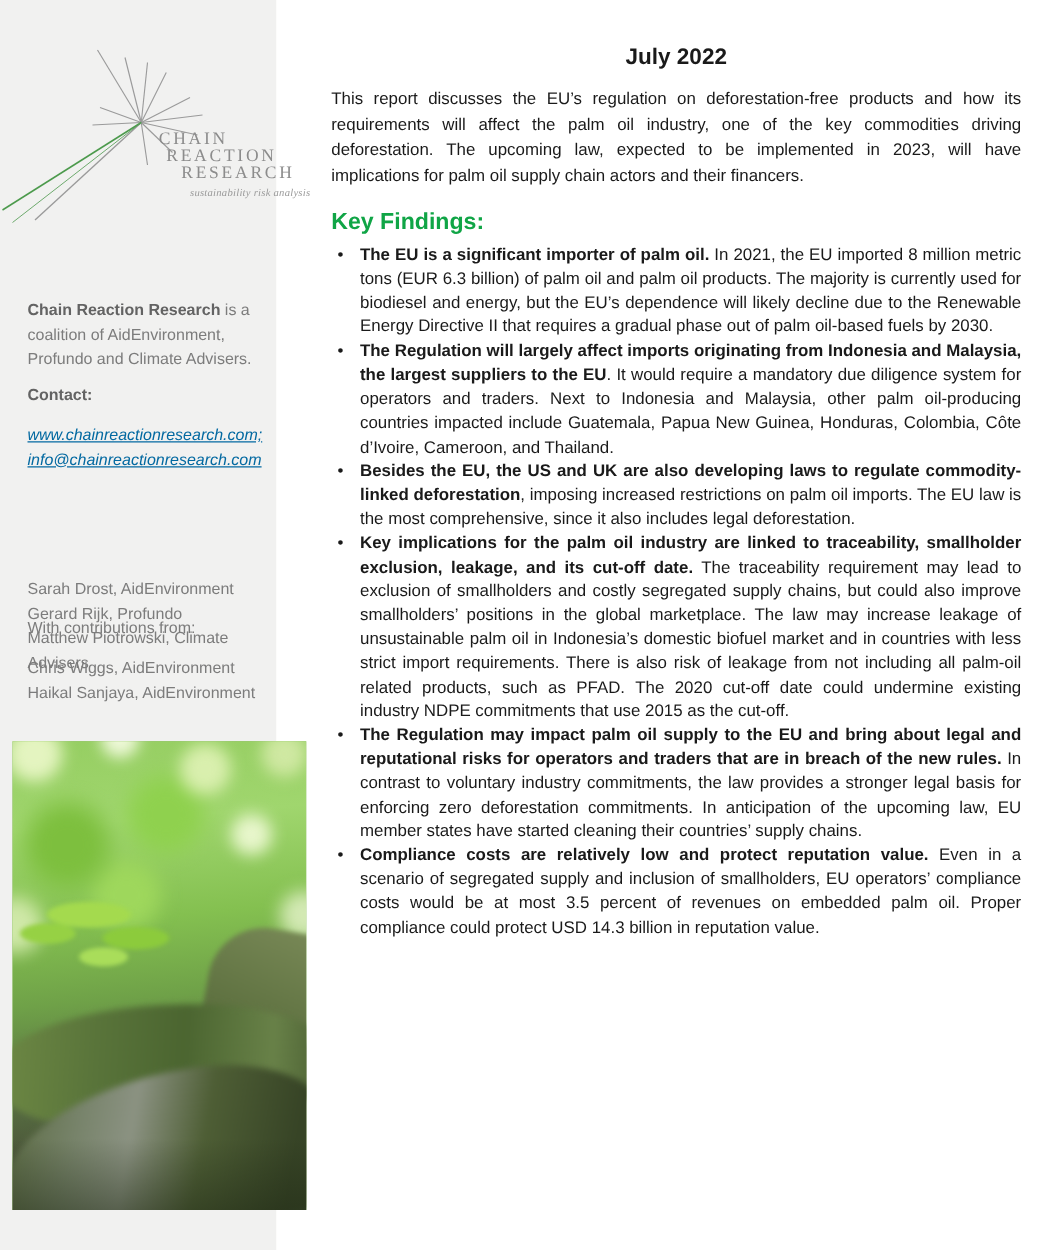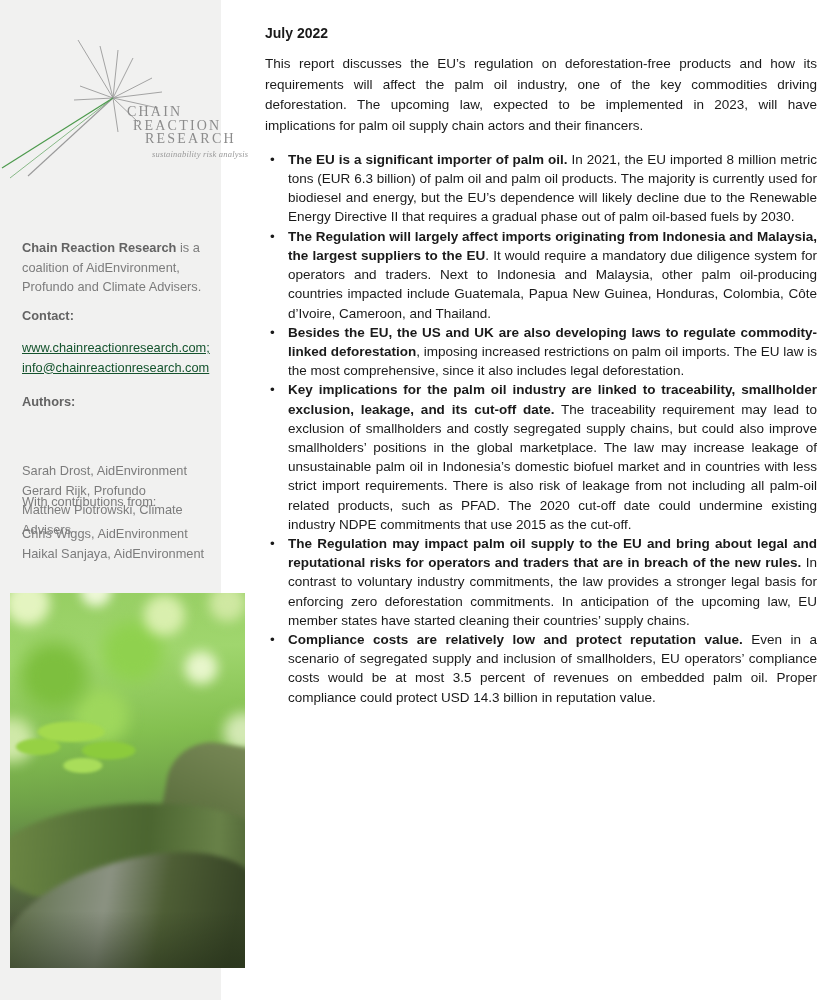--- a/index.html
+++ b/index.html
@@ -30,21 +30,21 @@
     font-size:8.5px;color:#9a9a9a;letter-spacing:.2px;white-space:nowrap;
   }
   .side-block{
     position:absolute;left:22px;width:212px;
     font-size:12.8px;line-height:19.5px;color:#7c7c7c;
   }
   .side-block b{color:#636363;}
   .sb-about{top:238px;}
   .sb-contact{top:306px;font-weight:bold;color:#636363;}
   .sb-links{top:338px;}
-  .sb-links a{color:#14532d;text-decoration:underline;display:block;}
+  .sb-links a{color:#0369a1;text-decoration:underline;display:block;font-style:italic;}
   .sb-authors-label{top:392px;font-weight:bold;color:#636363;}
   .sb-authors{top:424px;margin-top:37px;}
   .sb-contrib-label{top:492px;}
   .sb-contributors{top:524px;}
   
   .forest{
     position:absolute;left:10px;top:593px;width:235px;height:375px;
     overflow:hidden;background:#79b447;
   }
   .forest > div{position:absolute;}
@@ -81,21 +81,21 @@
     transform:rotate(-10deg);border-radius:60% 40% 0 0;filter:blur(2.5px);
     background:linear-gradient(110deg,#55663a 0%,#77836a 25%,#8b9282 40%,#4e5e35 60%,#374426 85%);}
   .f-dark{bottom:-10px;left:0;width:100%;height:18%;
     background:linear-gradient(180deg,transparent,rgba(30,40,20,.55));}
   
   .main{position:absolute;left:265px;top:0;width:552px;}
   .title{
     margin:86px 0 0;color:#10a546;font-weight:bold;
     font-size:23px;line-height:33px;letter-spacing:-.2px;
   }
-  .date{margin-top:25px;font-size:14px;font-weight:bold;}
+  .date{margin-top:35px;font-size:18px;font-weight:bold;text-align:center;}
   .intro{
     margin-top:13px;font-size:13.5px;line-height:20.6px;text-align:justify;
   }
   .key-heading{
     margin:7px 0 5px;color:#10a546;font-weight:bold;font-size:18.5px;line-height:24px;
   }
   ul.findings{margin:0;padding:0;list-style:none;}
   ul.findings li{
     position:relative;padding-left:23px;text-align:justify;
     font-size:13.5px;line-height:19.2px;
@@ -139,21 +139,20 @@
 
   <div class="side-block sb-about"><b>Chain Reaction Research</b><span> is a coalition of AidEnvironment, Profundo and Climate Advisers.</span></div>
 
   <div class="side-block sb-contact">Contact:</div>
 
   <div class="side-block sb-links">
     <a href="#">www.chainreactionresearch.com;</a>
     <a href="#">info@chainreactionresearch.com</a>
   </div>
 
-  <div class="side-block sb-authors-label">Authors:</div>
 
   <div class="side-block sb-authors">
     <div>Sarah Drost, AidEnvironment</div>
     <div>Gerard Rijk, Profundo</div>
     <div>Matthew Piotrowski, Climate Advisers</div>
   </div>
 
   <div class="side-block sb-contrib-label">With contributions from:</div>
 
   <div class="side-block sb-contributors">
@@ -174,20 +173,21 @@
 
 </div>
 
 <div class="main">
 
 
   <div class="date">July 2022</div>
 
   <p class="intro">This report discusses the EU’s regulation on deforestation-free products and how its requirements will affect the palm oil industry, one of the key commodities driving deforestation. The upcoming law, expected to be implemented in 2023, will have implications for palm oil supply chain actors and their financers.</p>
 
+  <h2 class="key-heading">Key Findings:</h2>
 
   <ul class="findings">
     <li>
       <span class="dot">•</span><span class="lead">The EU is a significant importer of palm oil.</span><span> In 2021, the EU imported 8 million metric tons (EUR 6.3 billion) of palm oil and palm oil products. The majority is currently used for biodiesel and energy, but the EU’s dependence will likely decline due to the Renewable Energy Directive II that requires a gradual phase out of palm oil-based fuels by 2030.</span>
     </li>
     <li>
       <span class="dot">•</span><span class="lead">The Regulation will largely affect imports originating from Indonesia and Malaysia, the largest suppliers to the EU</span><span>. It would require a mandatory due diligence system for operators and traders. Next to Indonesia and Malaysia, other palm oil-producing countries impacted include Guatemala, Papua New Guinea, Honduras, Colombia, Côte d’Ivoire, Cameroon, and Thailand.</span>
     </li>
     <li>
       <span class="dot">•</span><span class="lead">Besides the EU, the US and UK are also developing laws to regulate commodity-linked deforestation</span><span>, imposing increased restrictions on palm oil imports. The EU law is the most comprehensive, since it also includes legal deforestation.</span>

